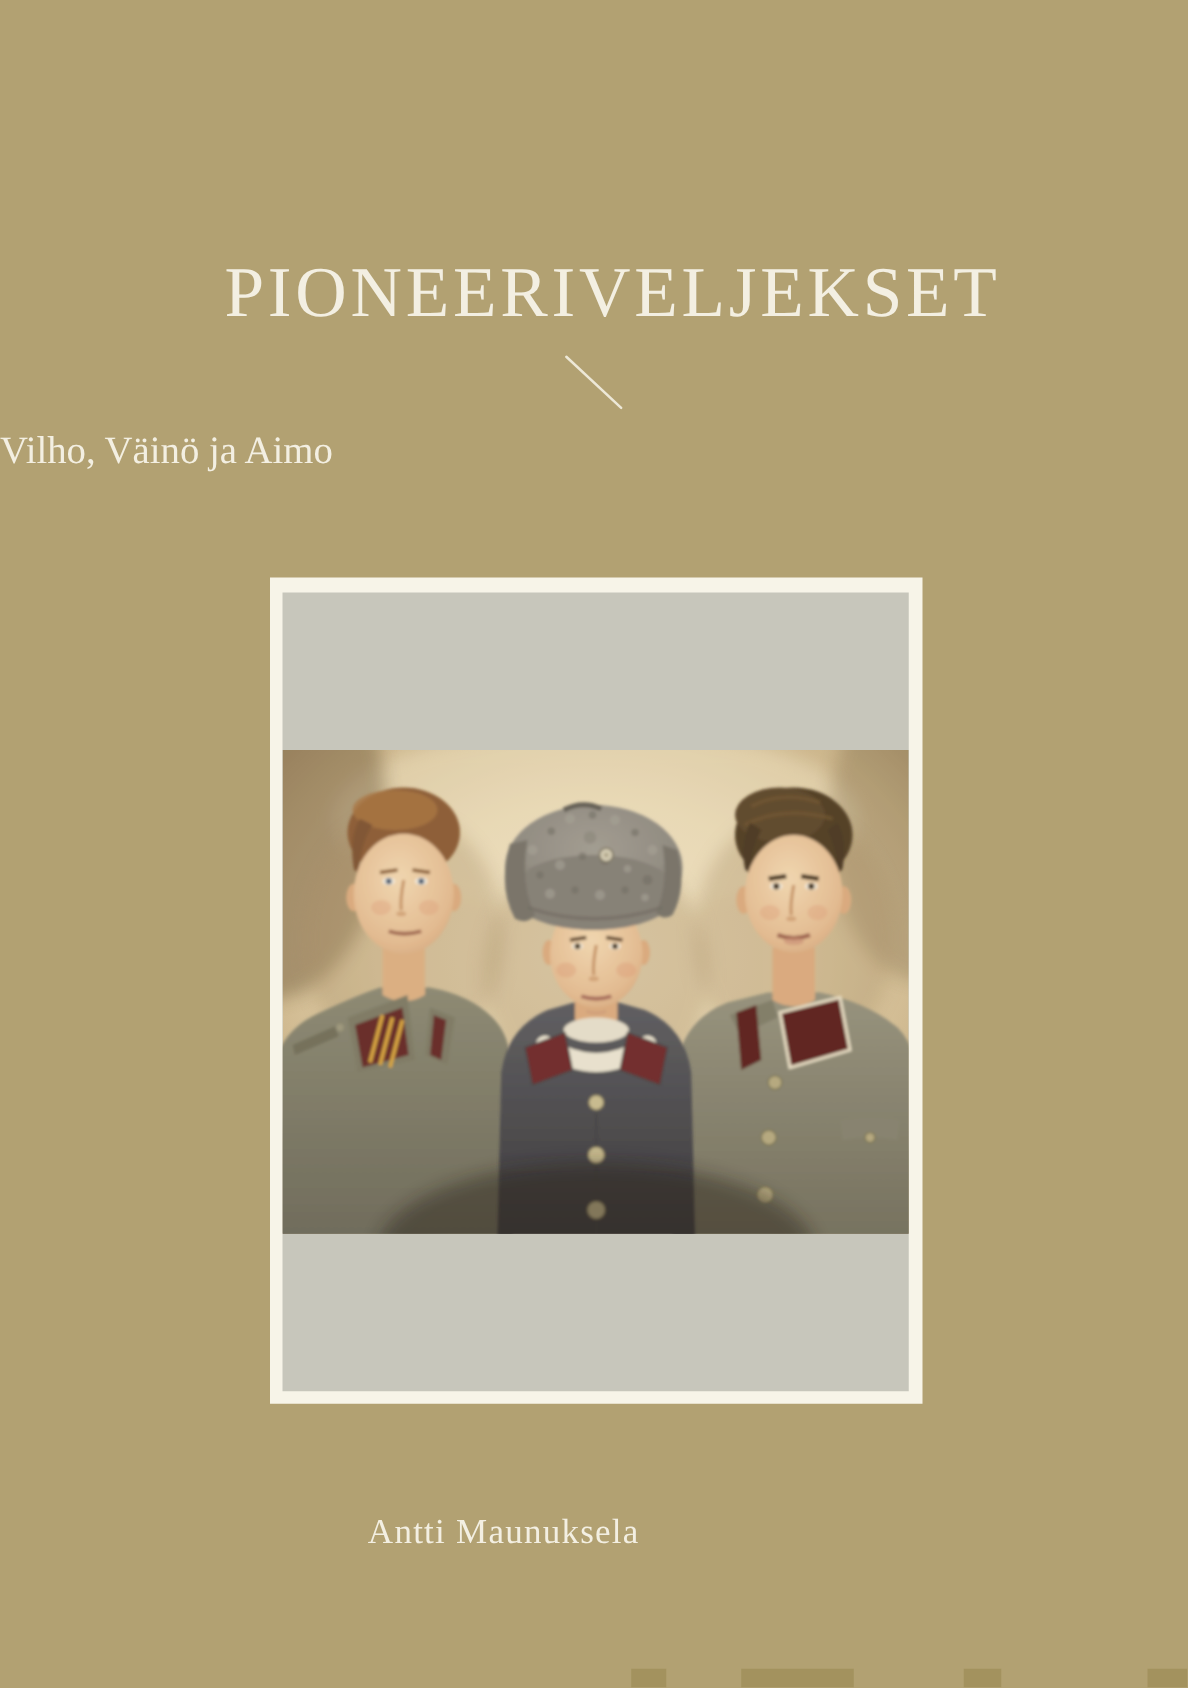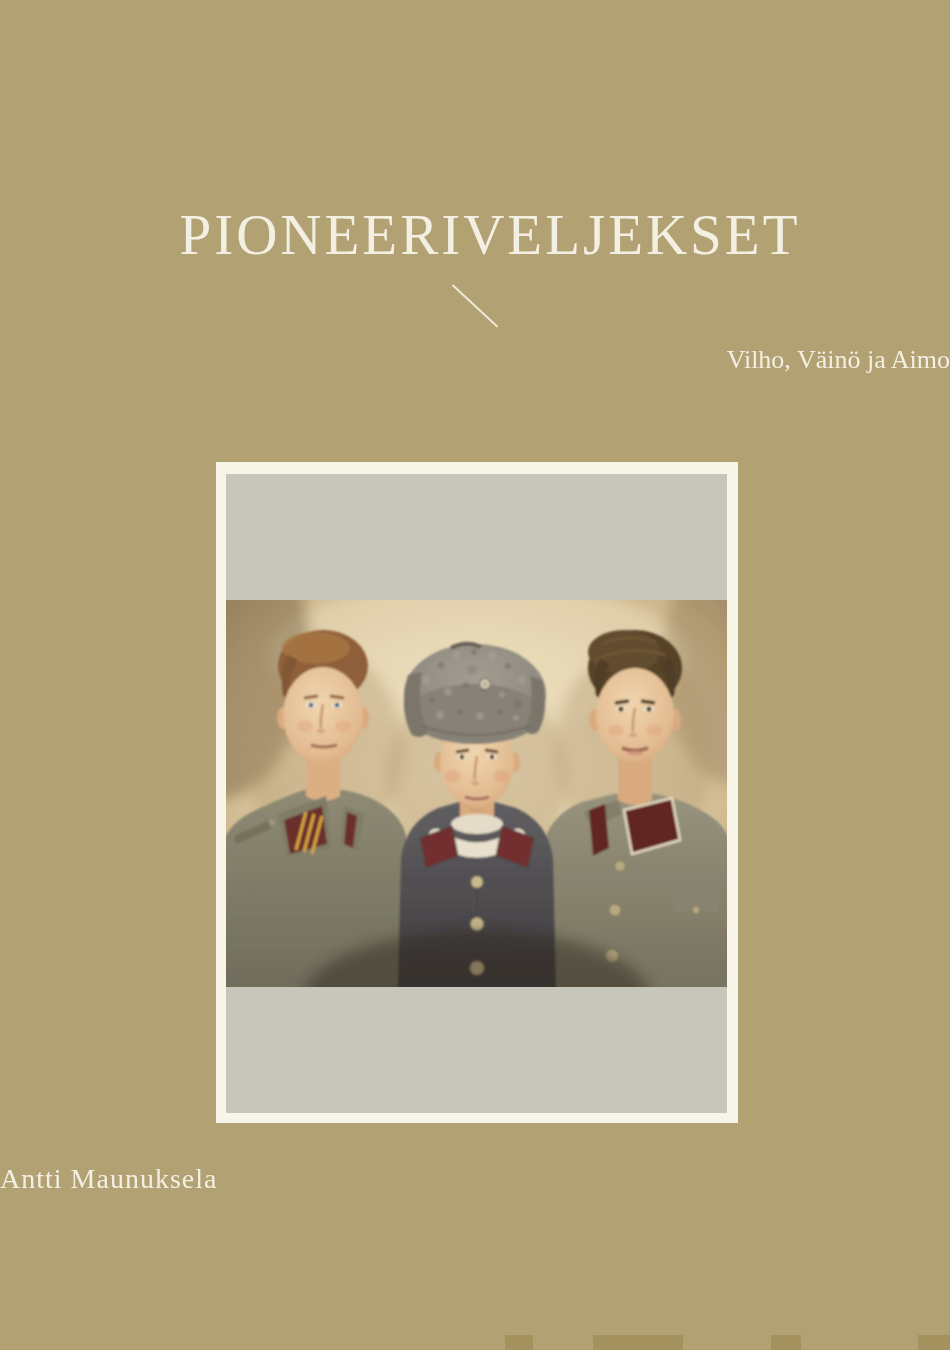--- a/index.html
+++ b/index.html
@@ -22,39 +22,39 @@
     white-space:nowrap;
     padding-left:15px;
   }
   .slash{
     position:absolute;left:453px;top:284px;width:62px;height:2px;
     background:var(--text-cream);opacity:.9;border-radius:1px;
     transform:rotate(43deg);transform-origin:0 0;
   }
   .subtitle{
     position:absolute;top:345px;left:0;width:950px;
-    text-align:right;font-size:26px;line-height:30px;
+    text-align:left;font-size:31px;line-height:30px;
     color:var(--text-cream);
   }
   .frame{
     position:absolute;left:216px;top:462px;width:522px;height:661px;
     background:var(--frame-cream);box-sizing:border-box;
     padding:12px 11px 10px 10px;
   }
   .mat{
     width:501px;height:639px;background:var(--photo-mat);
     position:relative;overflow:hidden;
   }
   .photo{
     position:absolute;left:0;top:126px;width:501px;height:387px;
   }
   .photo svg{display:block;width:501px;height:387px;}
   .author{
-    position:absolute;top:1163px;left:0;width:806px;
-    text-align:left;font-size:28px;line-height:32px;
+    position:absolute;top:1210px;left:0;width:806px;
+    text-align:center;font-size:28px;line-height:32px;
     letter-spacing:1px;color:var(--text-cream);
   }
   .marks{position:absolute;left:0;top:0;width:950px;height:1350px;pointer-events:none;}
   .mark{position:absolute;top:1335px;height:15px;background:var(--mark);}
 </style>
 </head>
 <body>
 
 <div>
 

